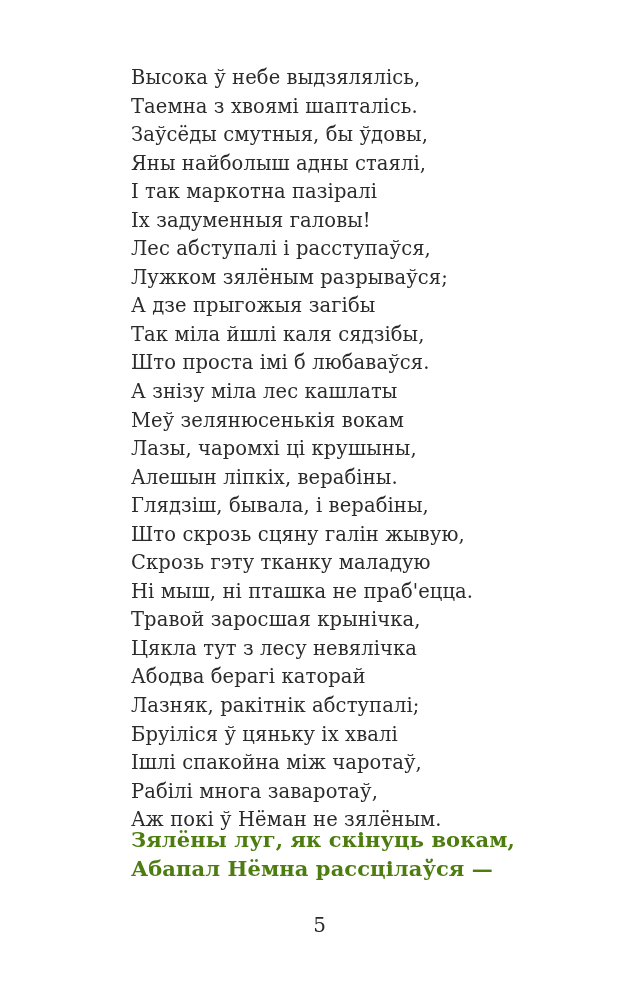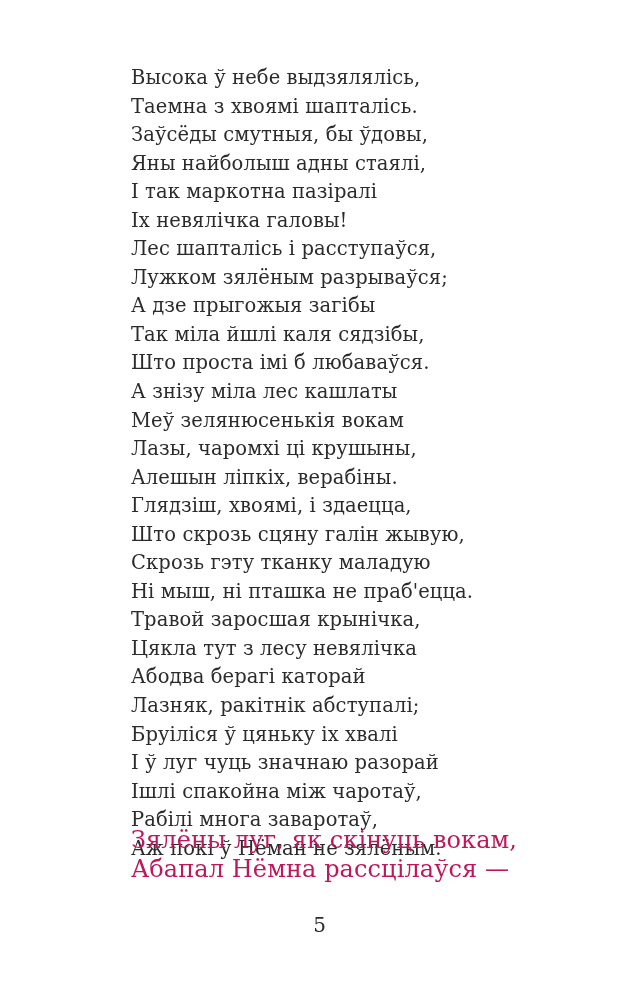--- a/index.html
+++ b/index.html
@@ -35,25 +35,26 @@
     }
     .poem .ln {
       display: block;
       height: 28.56px;
     }
     .stanza-2 {
       position: absolute;
       left: 131px;
       top: 826px;
       font-family: "DejaVu Serif", "Liberation Serif", serif;
-      font-size: 24px;
+      font-size: 21px;
       line-height: 28.56px;
-      color: #be185d;
+      color: #4d7c0f;
       letter-spacing: 0.1px;
       white-space: nowrap;
+      font-weight: bold;
     }
     .stanza-2 .ln {
       display: block;
       height: 28.56px;
     }
     .page-number {
       position: absolute;
       left: 0;
       width: 635px;
       top: 911px;
@@ -70,40 +71,39 @@
 <body>
 
 <div class="page">
 
   <div class="poem">
     <span class="ln">Высока ў небе выдзялялісь,</span>
     <span class="ln">Таемна з хвоямі шапталісь.</span>
     <span class="ln">Заўсёды смутныя, бы ўдовы,</span>
     <span class="ln">Яны найболыш адны стаялі,</span>
     <span class="ln">І так маркотна пазіралі</span>
-    <span class="ln">Іх невялічка галовы!</span>
-    <span class="ln">Лес шапталісь і расступаўся,</span>
+    <span class="ln">Іх задуменныя галовы!</span>
+    <span class="ln">Лес абступалі і расступаўся,</span>
     <span class="ln">Лужком зялёным разрываўся;</span>
     <span class="ln">А дзе прыгожыя загібы</span>
     <span class="ln">Так міла йшлі каля сядзібы,</span>
     <span class="ln">Што проста імі б любаваўся.</span>
     <span class="ln">А знізу міла лес кашлаты</span>
     <span class="ln">Меў зелянюсенькія вокам</span>
     <span class="ln">Лазы, чаромхі ці крушыны,</span>
     <span class="ln">Алешын ліпкіх, верабіны.</span>
-    <span class="ln">Глядзіш, хвоямі, і здаецца,</span>
+    <span class="ln">Глядзіш, бывала, і верабіны,</span>
     <span class="ln">Што скрозь сцяну галін жывую,</span>
     <span class="ln">Скрозь гэту тканку маладую</span>
     <span class="ln">Ні мыш, ні пташка не праб'ецца.</span>
     <span class="ln">Травой заросшая крынічка,</span>
     <span class="ln">Цякла тут з лесу невялічка</span>
     <span class="ln">Абодва берагі каторай</span>
     <span class="ln">Лазняк, ракітнік абступалі;</span>
     <span class="ln">Бруіліся ў цяньку іх хвалі</span>
-    <span class="ln">І ў луг чуць значнаю разорай</span>
     <span class="ln">Ішлі спакойна між чаротаў,</span>
     <span class="ln">Рабілі многа заваротаў,</span>
     <span class="ln">Аж покі ў Нёман не зялёным.</span>
   </div>
 
   <div class="stanza-2">
     <span class="ln">Зялёны луг, як скінуць вокам,</span>
     <span class="ln">Абапал Нёмна рассцілаўся —</span>
   </div>
 

